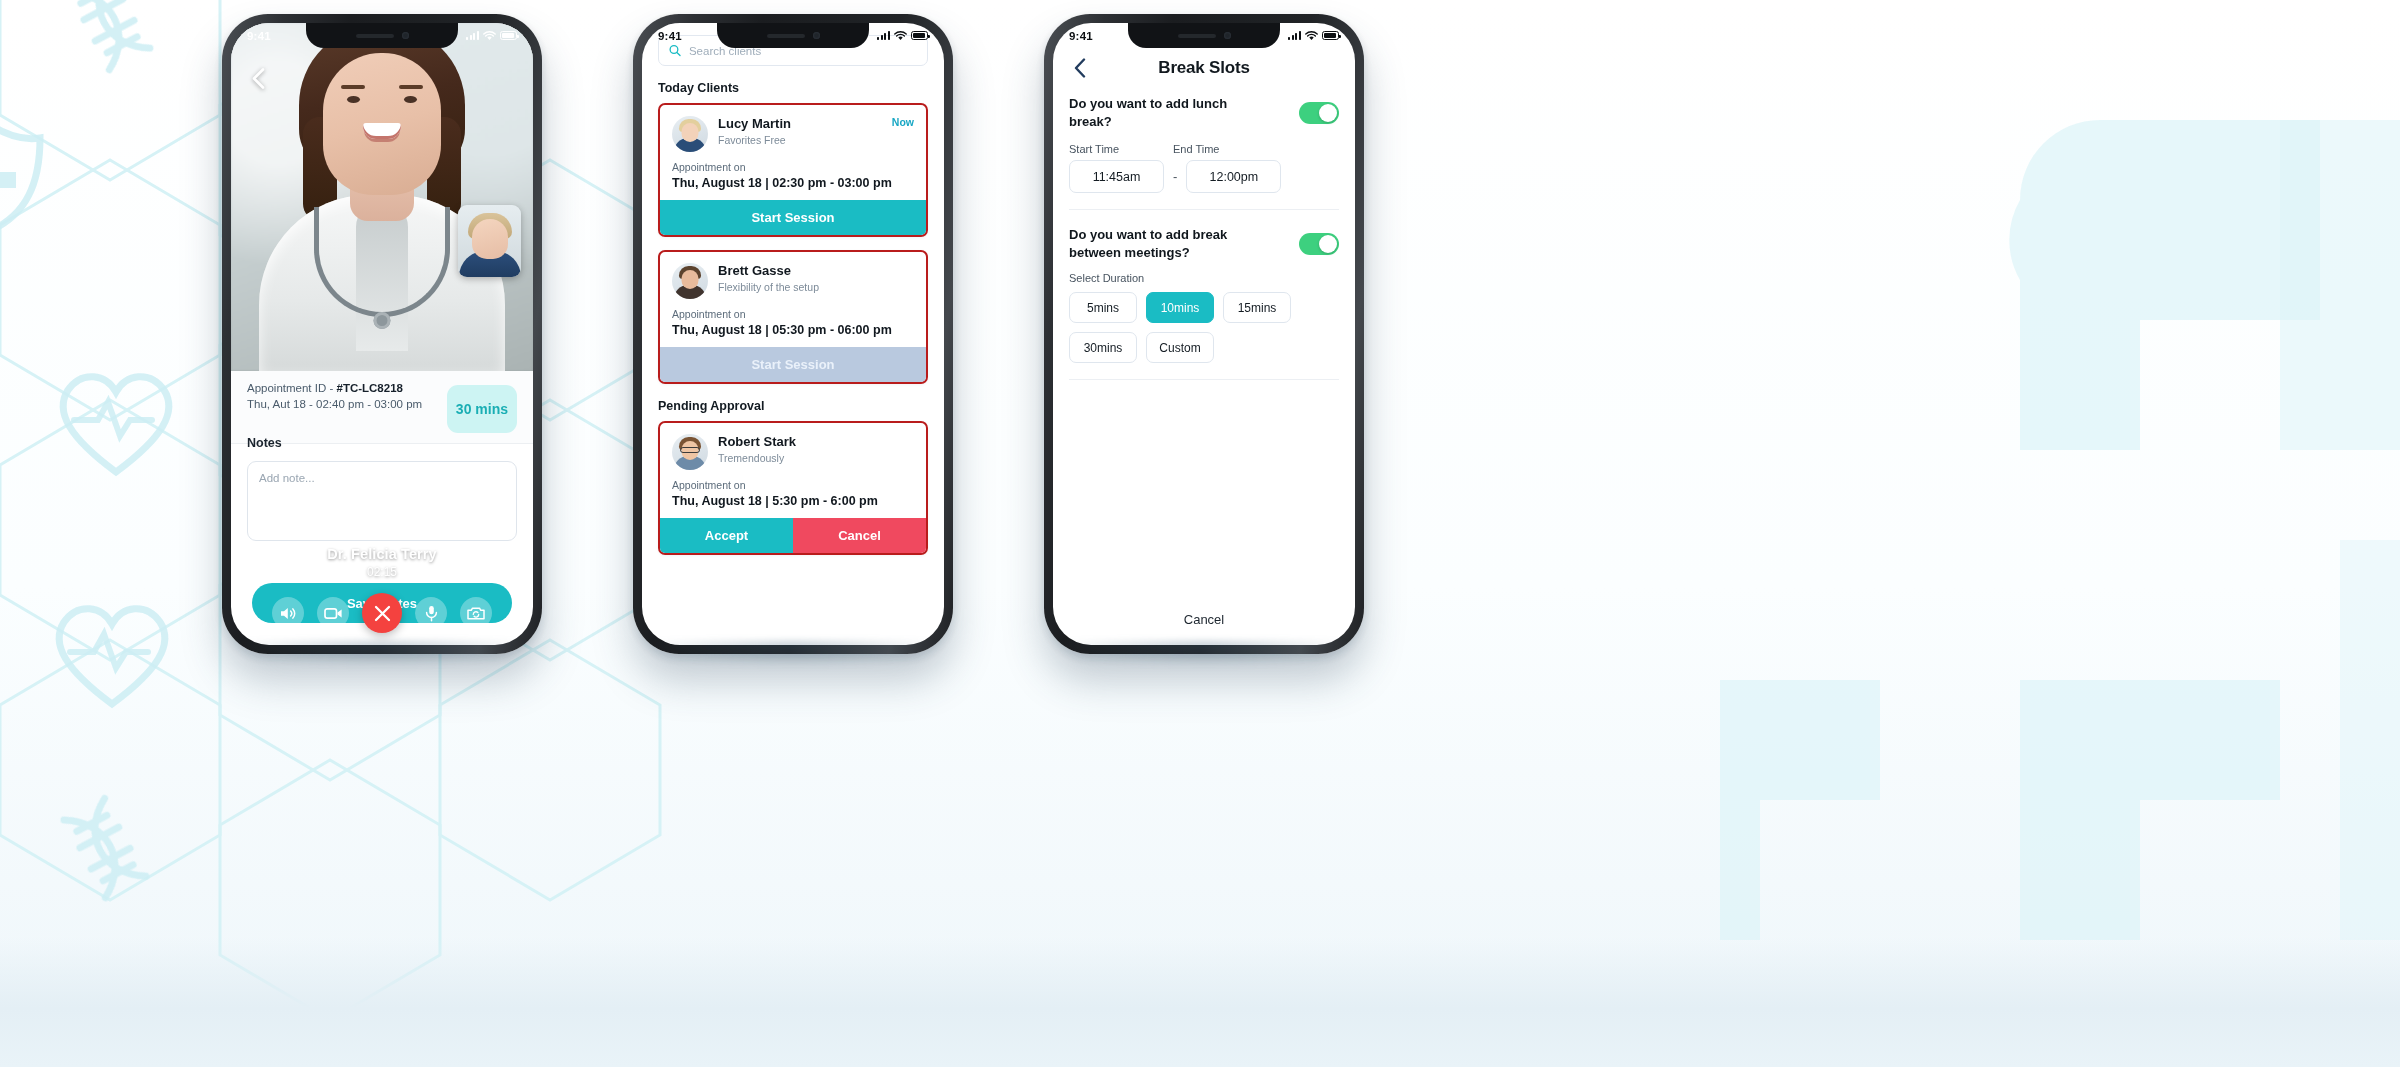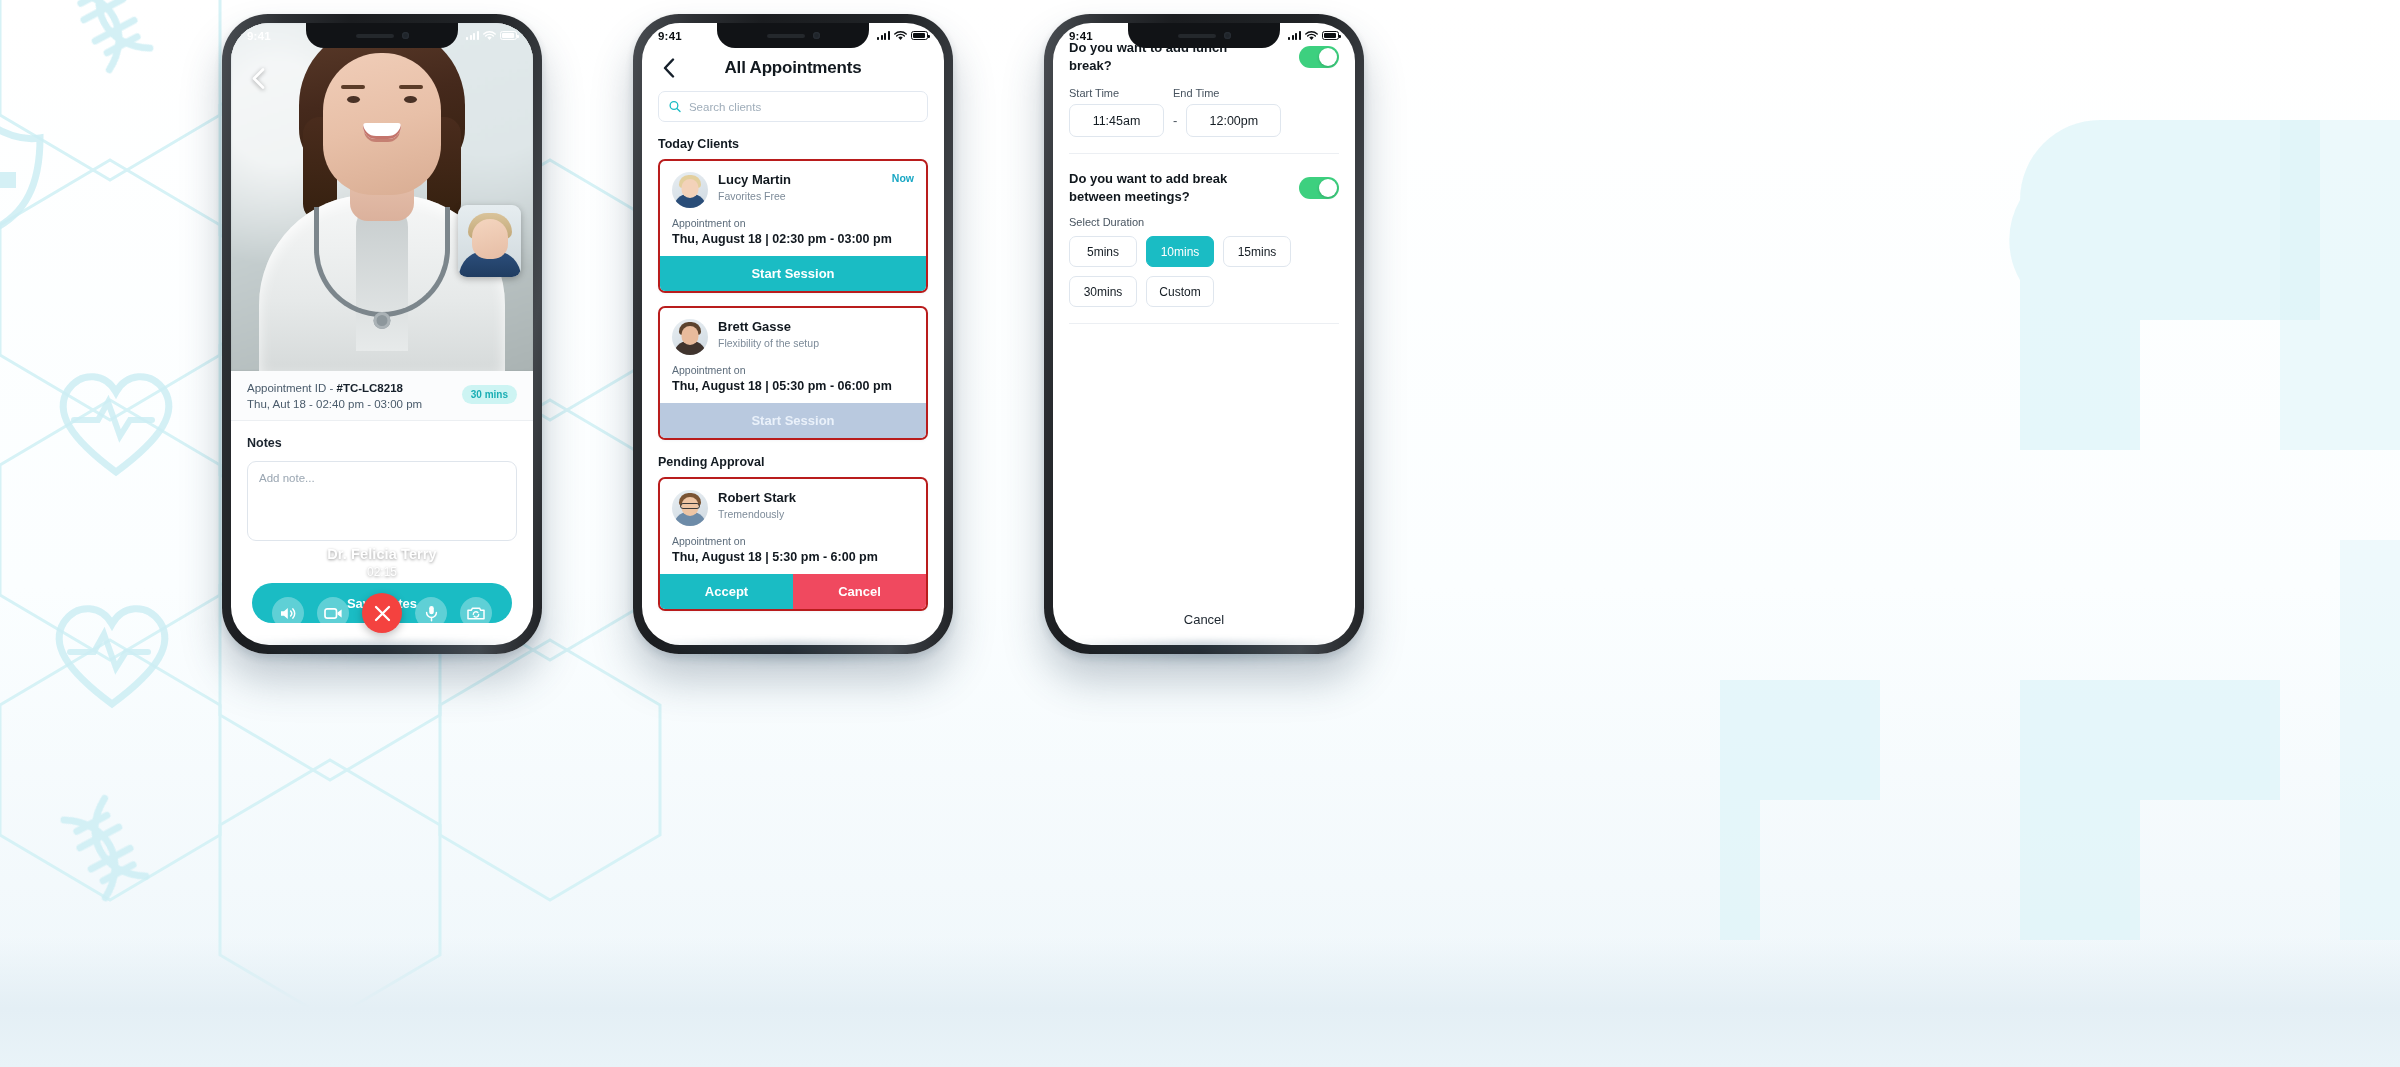--- a/index.html
+++ b/index.html
@@ -145,22 +145,22 @@
   .call-controls{ display:flex; align-items:center; justify-content:center; gap: 13px; margin-top: 14px; }
   .ctl{ width: 32px; height: 32px; border-radius: 50%; background: rgba(255,255,255,.30);
     display:flex; align-items:center; justify-content:center; color:#fff; }
   .ctl.end{ width: 40px; height: 40px; background:#f4423f; box-shadow: 0 3px 8px rgba(0,0,0,.25); }
 
   .appt-bar{ position:absolute; top: 348px; left: 0; right: 0; padding: 11px 16px 10px 16px;
     background:#fbfcfd; border-bottom: 1px solid #eceff2; display:flex; align-items:flex-start; justify-content:space-between; }
   .appt-id{ font-size: 11.5px; color:#4a5b6b; }
   .appt-id b{ color:#16202b; font-weight: 700; }
   .appt-time{ font-size: 11.5px; color:#4a5b6b; margin-top: 4px; }
-  .mins-badge{ background:#cdf4f3; color:#1aaeb4; font-size: 10px; font-weight: 600;
-    padding: 4px 9px; border-radius: 11px; white-space: nowrap; margin-top: 3px; }
+  .mins-badge{ background:#cdf4f3; color:#1aaeb4; font-size: 14px; font-weight: 600;
+    padding: 16px 9px; border-radius: 11px; white-space: nowrap; margin-top: 3px; }
 
   .notes-label{ position:absolute; top: 413px; left: 16px; font-size: 12.5px; font-weight: 700; color:#1b242e; }
   .note-box{ position:absolute; top: 438px; left: 16px; right: 16px; height: 80px;
     border: 1px solid #dfe5ec; border-radius: 9px; background:#fff; padding: 10px 11px;
     font-size: 11.5px; color:#9aa6b2; }
   .primary-btn{ position:absolute; left: 21px; right: 21px; bottom: 22px; height: 40px;
     background: var(--teal); color:#fff; border: none; border-radius: 22px;
     font-size: 13px; font-weight: 700; font-family: inherit; cursor:pointer; }
 
   
@@ -437,28 +437,20 @@
             </span>
           <svg width="13" height="10" viewBox="0 0 13 10">
             <path d="M6.5 9 L4.3 6.6a3.2 3.2 0 0 1 4.4 0Z" fill="currentColor"></path>
             <path d="M2.6 4.9a5.7 5.7 0 0 1 7.8 0" stroke="currentColor" stroke-width="1.4" fill="none" stroke-linecap="round"></path>
             <path d="M0.8 3a8.3 8.3 0 0 1 11.4 0" stroke="currentColor" stroke-width="1.4" fill="none" stroke-linecap="round"></path>
           </svg>
           <span class="batt"></span>
         </span>
       </div>
 
-      <div class="nav">
-        <div class="nav-back">
-          <svg width="12" height="20" viewBox="0 0 12 20" fill="none">
-            <path d="M10 1.5 L2 10 L10 18.5" stroke="currentColor" stroke-width="2.4" stroke-linecap="round" stroke-linejoin="round"></path>
-          </svg>
-        </div>
-        <div class="nav-title">All Appointments</div>
-      </div>
 
       <div class="search-wrap">
         <svg width="13" height="13" viewBox="0 0 13 13" fill="none">
           <circle cx="5.4" cy="5.4" r="4.2" stroke="#1abcc4" stroke-width="1.4"></circle>
           <path d="M8.6 8.6 L12 12" stroke="#1abcc4" stroke-width="1.4" stroke-linecap="round"></path>
         </svg>
         <input type="text" placeholder="Search clients" style="">
       </div>
 
       <div class="sec-title">Today Clients</div>
@@ -548,20 +540,28 @@
             </span>
           <svg width="13" height="10" viewBox="0 0 13 10">
             <path d="M6.5 9 L4.3 6.6a3.2 3.2 0 0 1 4.4 0Z" fill="currentColor"></path>
             <path d="M2.6 4.9a5.7 5.7 0 0 1 7.8 0" stroke="currentColor" stroke-width="1.4" fill="none" stroke-linecap="round"></path>
             <path d="M0.8 3a8.3 8.3 0 0 1 11.4 0" stroke="currentColor" stroke-width="1.4" fill="none" stroke-linecap="round"></path>
           </svg>
           <span class="batt"></span>
         </span>
       </div>
 
+      <div class="nav">
+        <div class="nav-back">
+          <svg width="12" height="20" viewBox="0 0 12 20" fill="none">
+            <path d="M10 1.5 L2 10 L10 18.5" stroke="#223c5e" stroke-width="2.4" stroke-linecap="round" stroke-linejoin="round"></path>
+          </svg>
+        </div>
+        <div class="nav-title">Break Slots</div>
+      </div>
 
       <div class="row-q">
         <div class="q-text">Do you want to add lunch break?</div>
         <div class="toggle"></div>
       </div>
 
       <div class="time-labels">
         <span>Start Time</span>
         <span>End Time</span>
       </div>

